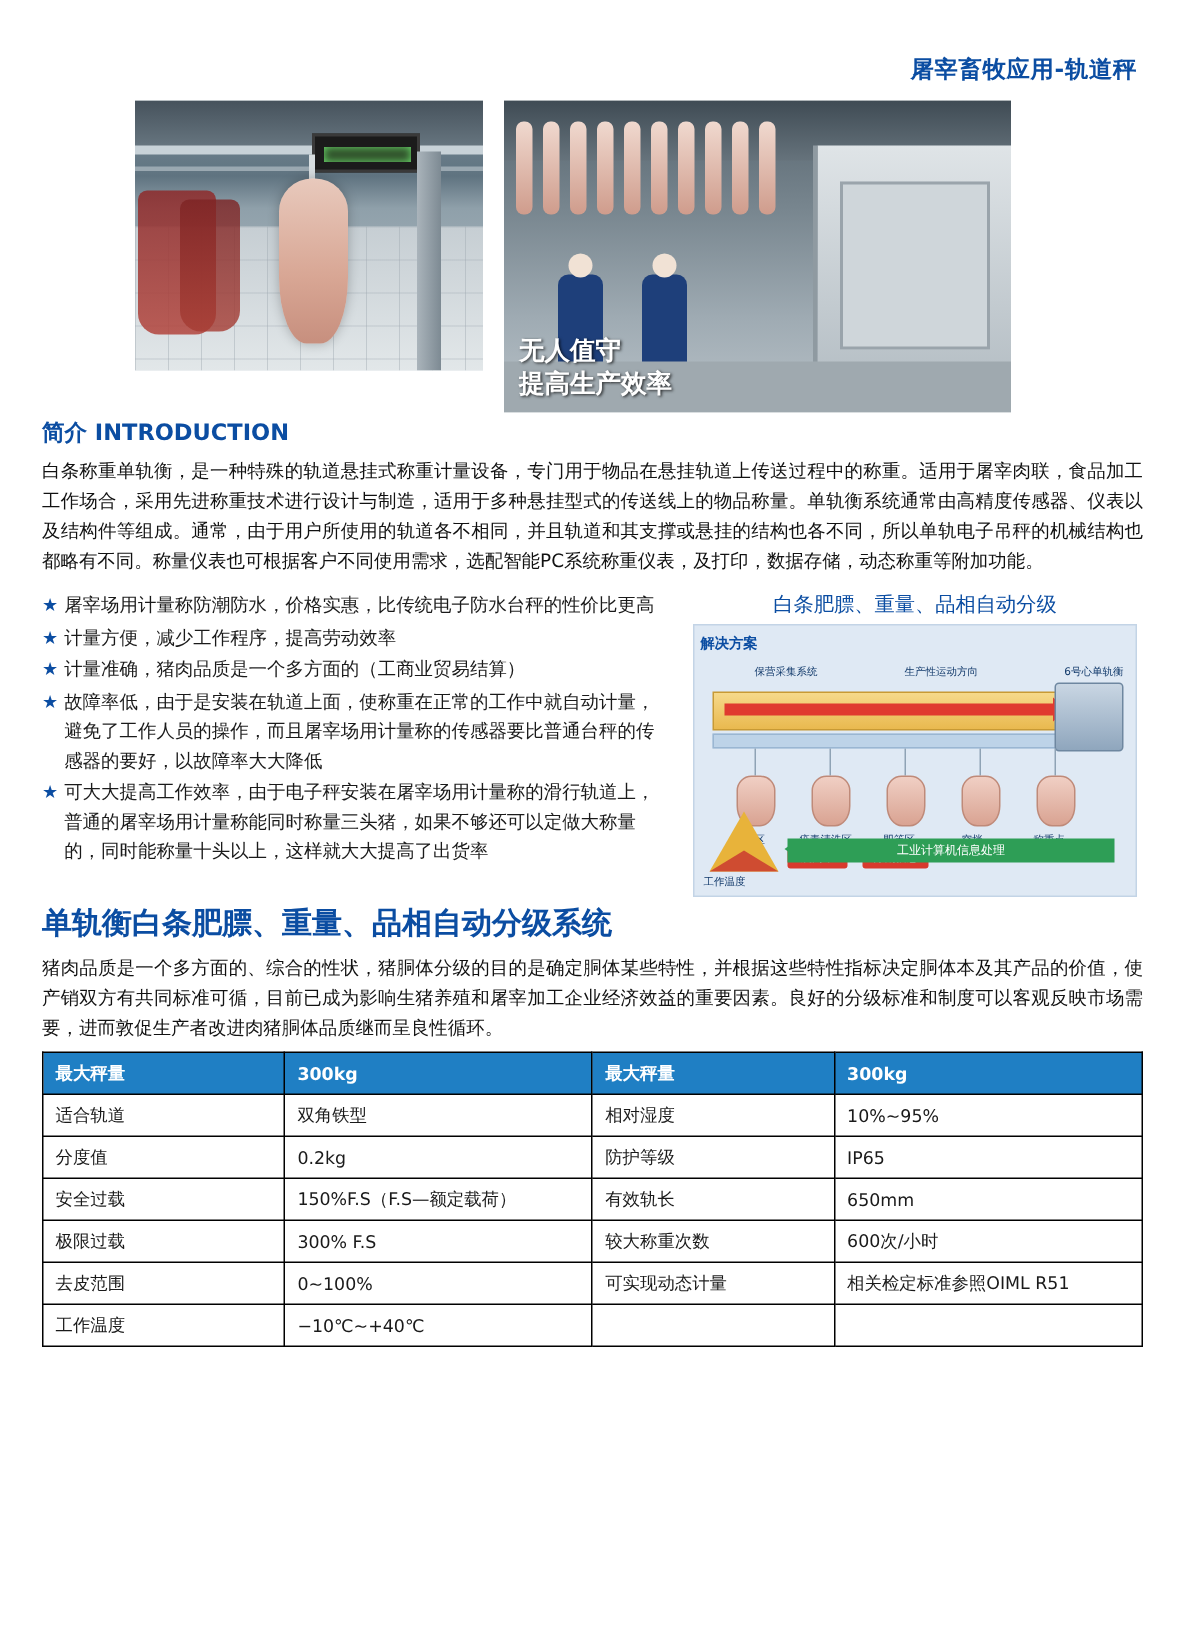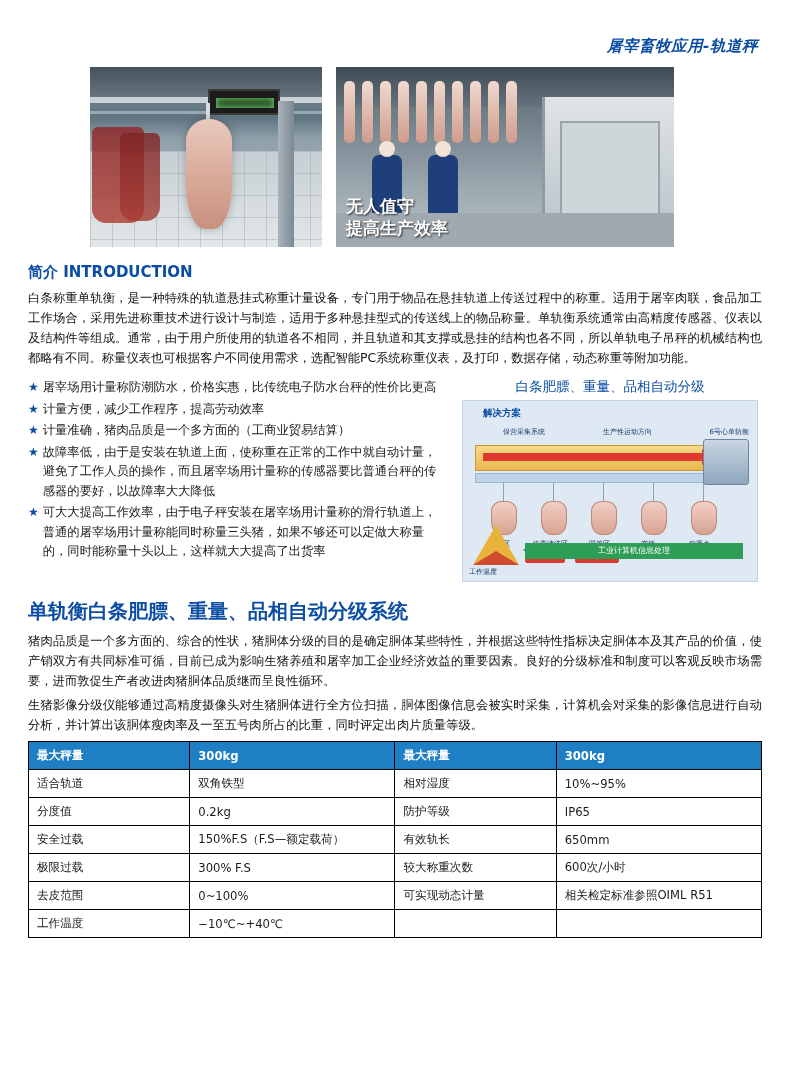--- a/index.html
+++ b/index.html
@@ -16,38 +16,37 @@
 
   
   .header-title {
     text-align: right;
     color: #0b4da2;
     font-weight: bold;
     font-size: 15.5px;
     letter-spacing: 0.5px;
     padding-top: 36px;
     padding-right: 4px;
-    font-style: italic;
   }
 
   
   .photos {
     margin-top: 10px;
     display: flex;
     gap: 14px;
     justify-content: flex-start;
     padding-left: 62px;
   }
   .photo {
     position: relative;
     overflow: hidden;
     border: 0;
   }
   .photo-a { width: 232px; height: 180px; }
-  .photo-b { width: 338px; height: 180px; }
+  .photo-b { width: 338px; height: 208px; }
 
   
   .pa-bg { position:absolute; inset:0; background: linear-gradient(180deg,#7d8f9b 0%, #5f7380 28%, #8fa0aa 40%, #b9c4cb 100%); }
   .pa-ceiling { position:absolute; left:0; right:0; top:0; height:34px; background:linear-gradient(180deg,#46525c,#6a7983); }
   .pa-rail { position:absolute; left:0; right:0; top:30px; height:6px; background:#c8d2d8; }
   .pa-rail2 { position:absolute; left:0; right:0; top:44px; height:3px; background:#9aa8b1; }
   .pa-display { position:absolute; left:118px; top:22px; width:72px; height:26px; background:#1b1b1b; border:2px solid #3a3a3a; }
   .pa-display:after { content:""; position:absolute; left:6px; top:7px; width:58px; height:10px; background:#2f4f2a; box-shadow: inset 0 0 6px #6ee06e; }
   .pa-wall { position:absolute; left:0; right:0; bottom:0; height:96px; background:linear-gradient(180deg,#c6ced3,#e2e7e9); }
   .pa-tile { position:absolute; left:0; right:0; bottom:0; height:96px;
@@ -71,21 +70,21 @@
   .pb-floor { position:absolute; left:0; right:0; bottom:0; height:34px; background:#9fa9af; }
   .pb-cap {
     position:absolute; left:10px; bottom:8px;
     color:#ffffff; font-weight:bold; font-size:17px; line-height:22px;
     text-shadow: 1px 1px 2px rgba(0,0,0,.75);
   }
 
   
   .sec-title {
     color:#0b4da2; font-weight:bold; font-size:15px;
-    margin: 16px 0 6px 0;
+    margin: 4px 0 6px 0;
   }
   .sec-title.small { font-size:20px; }
 
   .body-text {
     font-size: 12.3px;
     line-height: 20px;
     text-align: justify;
     color:#111;
   }
 
@@ -107,21 +106,21 @@
   .d-arrow:after{ content:""; position:absolute; right:-9px; top:-4px; border-left:10px solid #e03a2f; border-top:8px solid transparent; border-bottom:8px solid transparent;}
   .d-pig { position:absolute; width:26px; height:34px; background:linear-gradient(180deg,#f0cfc4,#d9a392); border-radius:10px 10px 40% 40%; border:1px solid #bf8a79; }
   .d-hline { position:absolute; width:1px; background:#8fa3b5; }
   .d-box { position:absolute; font-size:7.5px; color:#fff; text-align:center; padding:2px 0; border-radius:2px;}
   .d-box.red { background:#d83a2d; }
   .d-unit { position:absolute; right:8px; top:38px; width:46px; height:46px; background:linear-gradient(180deg,#c9d6e3,#8fa6bd); border:1px solid #6e87a0; border-radius:3px;}
   .d-bottombar { position:absolute; left:62px; right:14px; bottom:22px; height:16px; background:#2e9e56; color:#fff; font-size:8px; text-align:center; line-height:16px;}
   .d-tri { position:absolute; left:10px; bottom:16px; width:0; height:0; border-left:23px solid transparent; border-right:23px solid transparent; border-bottom:40px solid #e8b33a; }
   .d-tri2 { position:absolute; left:10px; bottom:16px; width:0; height:0; border-left:23px solid transparent; border-right:23px solid transparent; border-bottom:14px solid #cf4c31; }
   .d-green-arrow { position:absolute; left:60px; bottom:24px; border-top:7px solid transparent; border-bottom:7px solid transparent; border-right:10px solid #2e9e56; }
-  .d-solution { position:absolute; left:20px; top:6px; font-size:9.5px; color:#0b4da2; font-weight:bold; }
+  .d-solution { position:absolute; left:4px; top:6px; font-size:9.5px; color:#0b4da2; font-weight:bold; }
 
   
   table.spec { width:100%; border-collapse: collapse; margin-top:6px; }
   table.spec td { border:1px solid #000000; font-size:11.6px; padding:6px 8px; height:26px; }
   table.spec tr.head td { background:#1f7fc4; color:#fff; font-weight:bold; }
   td.k { width:22%; }
   td.v { width:28%; }
 
   
   .spine { position:absolute; left:0; top:0; width:8px; height:1092px; background:#0b4da2; opacity:0; }
@@ -243,21 +242,20 @@
         <div class="d-tri2"></div>
         <div class="d-label" style="left:6px; bottom:4px;">工作温度</div>
         <div class="d-green-arrow"></div>
         <div class="d-bottombar">工业计算机信息处理</div>
       </div>
     </div>
   </div>
 
   <div class="sec-title small">单轨衡白条肥膘、重量、品相自动分级系统</div>
   <div class="body-text">猪肉品质是一个多方面的、综合的性状，猪胴体分级的目的是确定胴体某些特性，并根据这些特性指标决定胴体本及其产品的价值，使产销双方有共同标准可循，目前已成为影响生猪养殖和屠宰加工企业经济效益的重要因素。良好的分级标准和制度可以客观反映市场需要，进而敦促生产者改进肉猪胴体品质继而呈良性循环。</div>
-  <div class="body-text" style="margin-top:4px;">生猪影像分级仪能够通过高精度摄像头对生猪胴体进行全方位扫描，胴体图像信息会被实时采集，计算机会对采集的影像信息进行自动分析，并计算出该胴体瘦肉率及一至五号肉所占的比重，同时评定出肉片质量等级。</div>
 
   <table class="spec">
     <tbody>
       <tr class="head">
         <td class="k">最大秤量</td>
         <td class="v">300kg</td>
         <td class="k">最大秤量</td>
         <td class="v">300kg</td>
       </tr>
       <tr>

